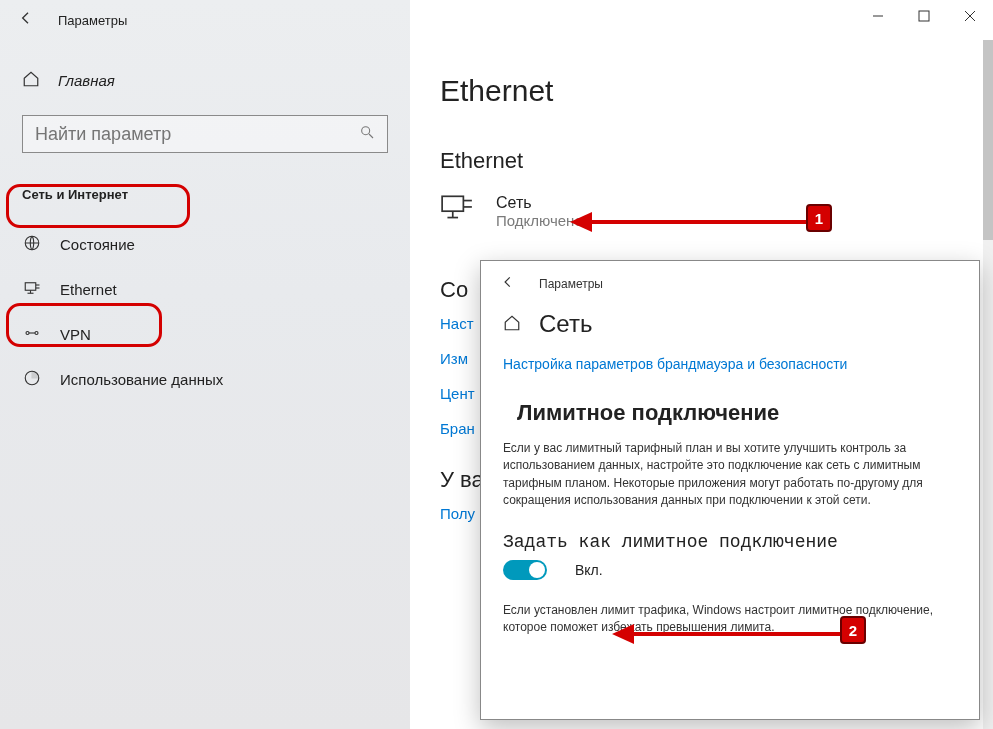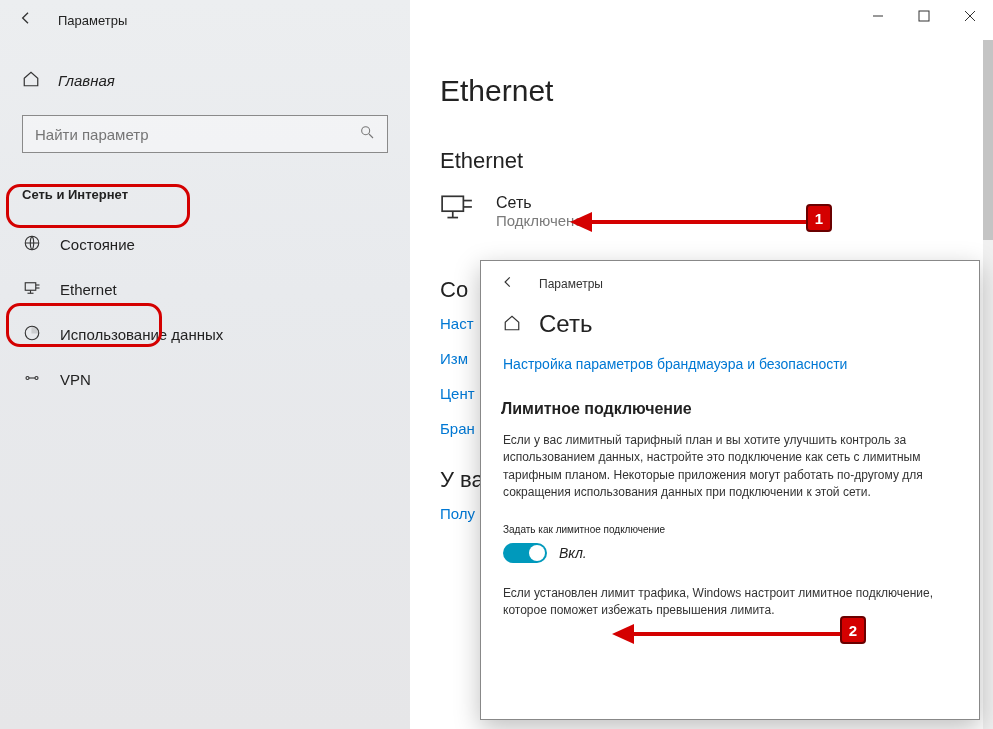--- a/index.html
+++ b/index.html
@@ -8,44 +8,44 @@
   .titlebar { position: absolute; top: 0; left: 0; right: 0; height: 40px; display: flex; align-items: center; z-index: 5; }
   .titlebar-left { display: flex; align-items: center; padding-left: 18px; gap: 24px; }
   .titlebar-left .back { font-size: 18px; color: #333; }
   .titlebar-left .title { font-size: 13px; color: #222; }
   .win-controls { position: absolute; right: 0; top: 0; display: flex; }
   .win-btn { width: 46px; height: 32px; display: flex; align-items: center; justify-content: center; font-size: 12px; color: #333; }
   .sidebar { width: 410px; height: 100%; background: linear-gradient(180deg,#eceef0 0%, #e8eaed 40%, #e6e6e8 100%); padding-top: 60px; position: relative; }
   .home-row { display: flex; align-items: center; gap: 18px; padding: 10px 22px 16px 22px; font-size: 15px; color: #222; font-style: italic; }
   .home-row svg { width: 18px; height: 18px; }
   .search-box { margin: 8px 22px 24px 22px; height: 38px; border: 1px solid #8a8a8a; background: rgba(255,255,255,0.4); display: flex; align-items: center; padding: 0 12px; justify-content: space-between; }
-  .search-box input { border: none; background: transparent; outline: none; font-size: 15px; color: #777; width: 90%; }
+  .search-box input { border: none; background: transparent; outline: none; font-size: 18px; color: #777; width: 90%; }
   .cat-label { padding: 10px 22px; font-size: 13px; font-weight: 600; color: #222; }
   .nav-list { margin-top: 10px; text-align: center; }
   .nav-item { display: flex; align-items: center; gap: 18px; padding: 12px 22px; font-size: 15px; color: #222; }
   .nav-item svg { width: 20px; height: 18px; flex: 0 0 20px; }
   .content { flex: 1; padding: 74px 30px 0 30px; position: relative; }
   h1.page-title { font-size: 30px; font-weight: 400; color: #222; margin-bottom: 40px; }
   h2.section { font-size: 22px; font-weight: 400; color: #222; margin-bottom: 20px; }
   .net-row { display: flex; align-items: flex-start; gap: 22px; margin-bottom: 48px; }
   .net-row svg { width: 34px; height: 28px; }
   .net-text .name { font-size: 16px; color: #222; }
   .net-text .status { font-size: 15px; color: #7a7a7a; }
   .links .link { color: #0078d4; font-size: 15px; margin-bottom: 18px; }
   .partial { font-size: 22px; color: #222; margin-top: 30px; margin-bottom: 12px; font-weight: 400; }
   
   .popup { position: absolute; left: 480px; top: 260px; width: 500px; height: 460px; background: #fff; border: 1px solid #888; box-shadow: 0 8px 24px rgba(0,0,0,0.25); padding: 12px 16px 16px 16px; z-index: 20; }
   .popup .mini-title { display: flex; align-items: center; gap: 24px; font-size: 12px; color: #333; padding: 2px 0 12px 4px; }
   .popup .net-head { display: flex; align-items: center; gap: 18px; font-size: 24px; font-weight: 400; color: #222; padding: 6px 0 18px 6px; }
   .popup .net-head svg { width: 18px; height: 18px; }
   .popup .fw-link { color: #0078d4; font-size: 14px; margin: 0 0 28px 6px; }
-  .popup h3 { font-size: 16px; font-weight: 600; color: #222; margin: 0 0 14px 4px; }
+  .popup h3 { font-size: 22px; font-weight: 600; color: #222; margin: 0 0 14px 20px; }
   .popup p.desc { font-size: 12px; color: #333; line-height: 1.45; margin: 0 6px 22px 6px; }
-  .popup .toggle-label { font-size: 10px; color: #222; margin: 0 0 8px 6px; }
-  .toggle-row { display: flex; align-items: center; gap: 12px; margin: 0 0 22px 6px; font-style: italic; }
+  .popup .toggle-label { font-size: 18px; color: #222; margin: 0 0 8px 6px; font-family: Liberation Mono, monospace; }
+  .toggle-row { display: flex; align-items: center; gap: 28px; margin: 0 0 22px 6px; }
   .toggle { width: 44px; height: 20px; border-radius: 10px; background: #0099bc; position: relative; }
   .toggle::after { content: ""; position: absolute; right: 2px; top: 2px; width: 16px; height: 16px; border-radius: 50%; background: #fff; }
   .toggle-state { font-size: 14px; color: #222; }
   
   .redbox { position: absolute; border: 3px solid #d40000; border-radius: 14px; z-index: 30; pointer-events: none; }
   .arrow { position: absolute; z-index: 30; pointer-events: none; }
   .arrow-line { position: absolute; height: 4px; background: #d40000; }
   .arrow-head { position: absolute; width: 0; height: 0; border-top: 10px solid transparent; border-bottom: 10px solid transparent; border-right: 22px solid #d40000; }
   .arrow-badge { position: absolute; width: 26px; height: 28px; background: #d40000; border: 2px solid #6a0000; border-radius: 4px; color: #fff; font-weight: 700; font-size: 15px; display: flex; align-items: center; justify-content: center; z-index: 31; }
   .scroll-track { position: absolute; right: 0; top: 40px; bottom: 0; width: 10px; background: #f0f0f0; }
@@ -114,32 +114,32 @@
               <rect x="3" y="5" width="14" height="10"></rect>
               <line x1="10" y1="15" x2="10" y2="19"></line>
               <line x1="6" y1="19" x2="14" y2="19"></line>
               <line x1="17" y1="8" x2="22" y2="8"></line>
               <line x1="17" y1="12" x2="22" y2="12"></line>
             </svg></span>
         <span>Ethernet</span>
       </div>
       <div class="nav-item">
         <span><svg viewBox="0 0 24 24" fill="none" stroke="#333" stroke-width="1.5">
-              <circle cx="12" cy="12" r="9"></circle>
-              <path d="M12 3 A9 9 0 0 1 21 12 L12 12 Z" fill="#333" opacity="0.15"></path>
-            </svg></span>
-        <span>Использование данных</span>
-      </div>
-      <div class="nav-item">
-        <span><svg viewBox="0 0 24 24" fill="none" stroke="#333" stroke-width="1.5">
               <circle cx="6" cy="12" r="2"></circle>
               <circle cx="18" cy="12" r="2"></circle>
               <line x1="8" y1="12" x2="16" y2="12"></line>
             </svg></span>
         <span>VPN</span>
+      </div>
+      <div class="nav-item">
+        <span><svg viewBox="0 0 24 24" fill="none" stroke="#333" stroke-width="1.5">
+              <circle cx="12" cy="12" r="9"></circle>
+              <path d="M12 3 A9 9 0 0 1 21 12 L12 12 Z" fill="#333" opacity="0.15"></path>
+            </svg></span>
+        <span>Использование данных</span>
       </div>
     </div>
   </div>
 
   <div class="content">
     <div class="scroll-track"></div>
     <div class="scroll-thumb"></div>
 
     <h1 class="page-title">Ethernet</h1>
     <h2 class="section">Ethernet</h2>

